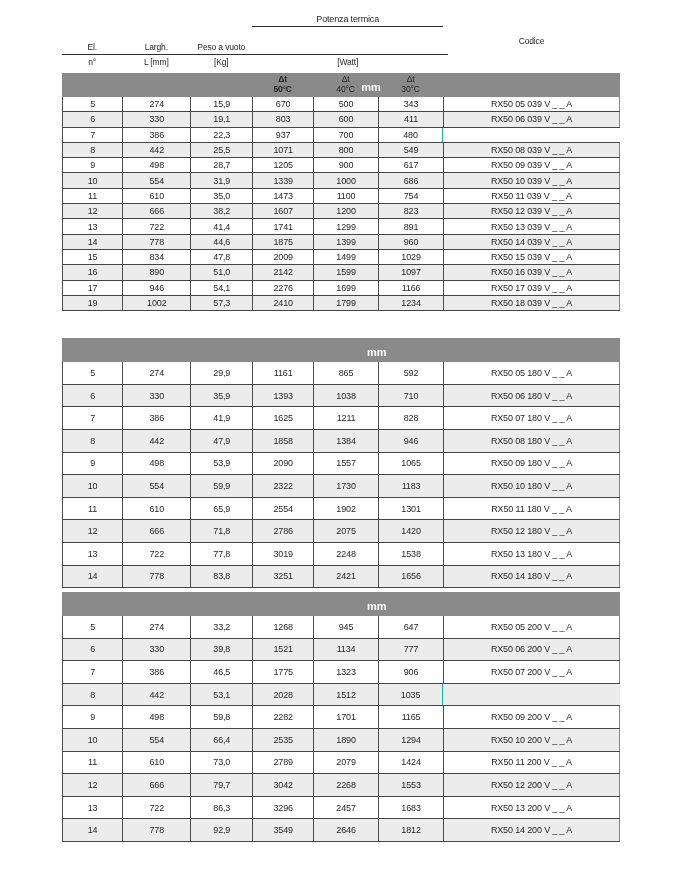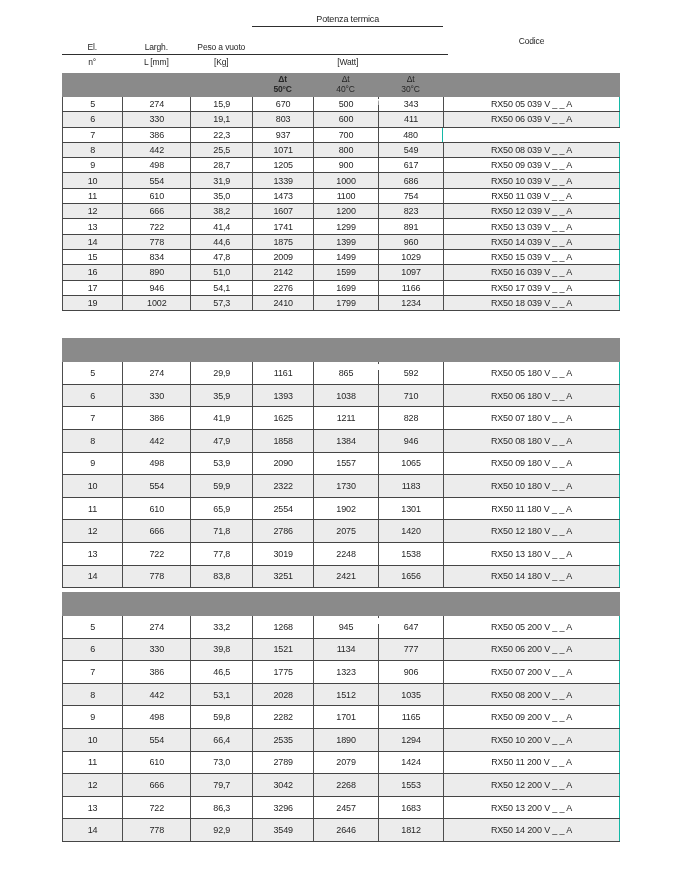--- a/index.html
+++ b/index.html
@@ -32,21 +32,21 @@
 
   
   #sections{margin-top:4px;}
   .section:nth-child(2){margin-top:27px;}
   .section:nth-child(3){margin-top:4px;}
   .banner{
     height:24px;background:#8a8a8a;color:#ffffff;
     display:flex;align-items:center;justify-content:center;
   }
   .banner-h{font-size:20px;font-weight:bold;letter-spacing:0.3px;line-height:1;margin-top:37px;}
-  .banner-mm{font-size:11px;font-weight:bold;margin-left:5px;position:relative;top:16px;line-height:1;}
+  .banner-mm{font-size:11px;font-weight:bold;margin-left:5px;position:relative;top:2px;line-height:1;}
 
   .row{display:flex;border-bottom:1px solid #454545;background:#ffffff;box-sizing:border-box;}
   .row.alt{background:#ececec;}
   .section-rows.dense .row{height:15.3px;}
   .section-rows.tall .row{height:22.6px;}
   .row>div{
     box-sizing:border-box;border-left:1px solid #4d4d4d;
     display:flex;align-items:center;justify-content:center;
     font-size:9px;
   }
@@ -358,21 +358,20 @@
             <div class="c6">906</div>
             <div class="c7">RX50 07 200 V _ _ A</div>
           </div>
           <div class="row alt">
             <div class="c1">8</div>
             <div class="c2">442</div>
             <div class="c3">53,1</div>
             <div class="c4">2028</div>
             <div class="c5">1512</div>
             <div class="c6">1035</div>
-            <div class="c7">RX50 08 200 V _ _ A</div>
           </div>
           <div class="row">
             <div class="c1">9</div>
             <div class="c2">498</div>
             <div class="c3">59,8</div>
             <div class="c4">2282</div>
             <div class="c5">1701</div>
             <div class="c6">1165</div>
             <div class="c7">RX50 09 200 V _ _ A</div>
           </div>

